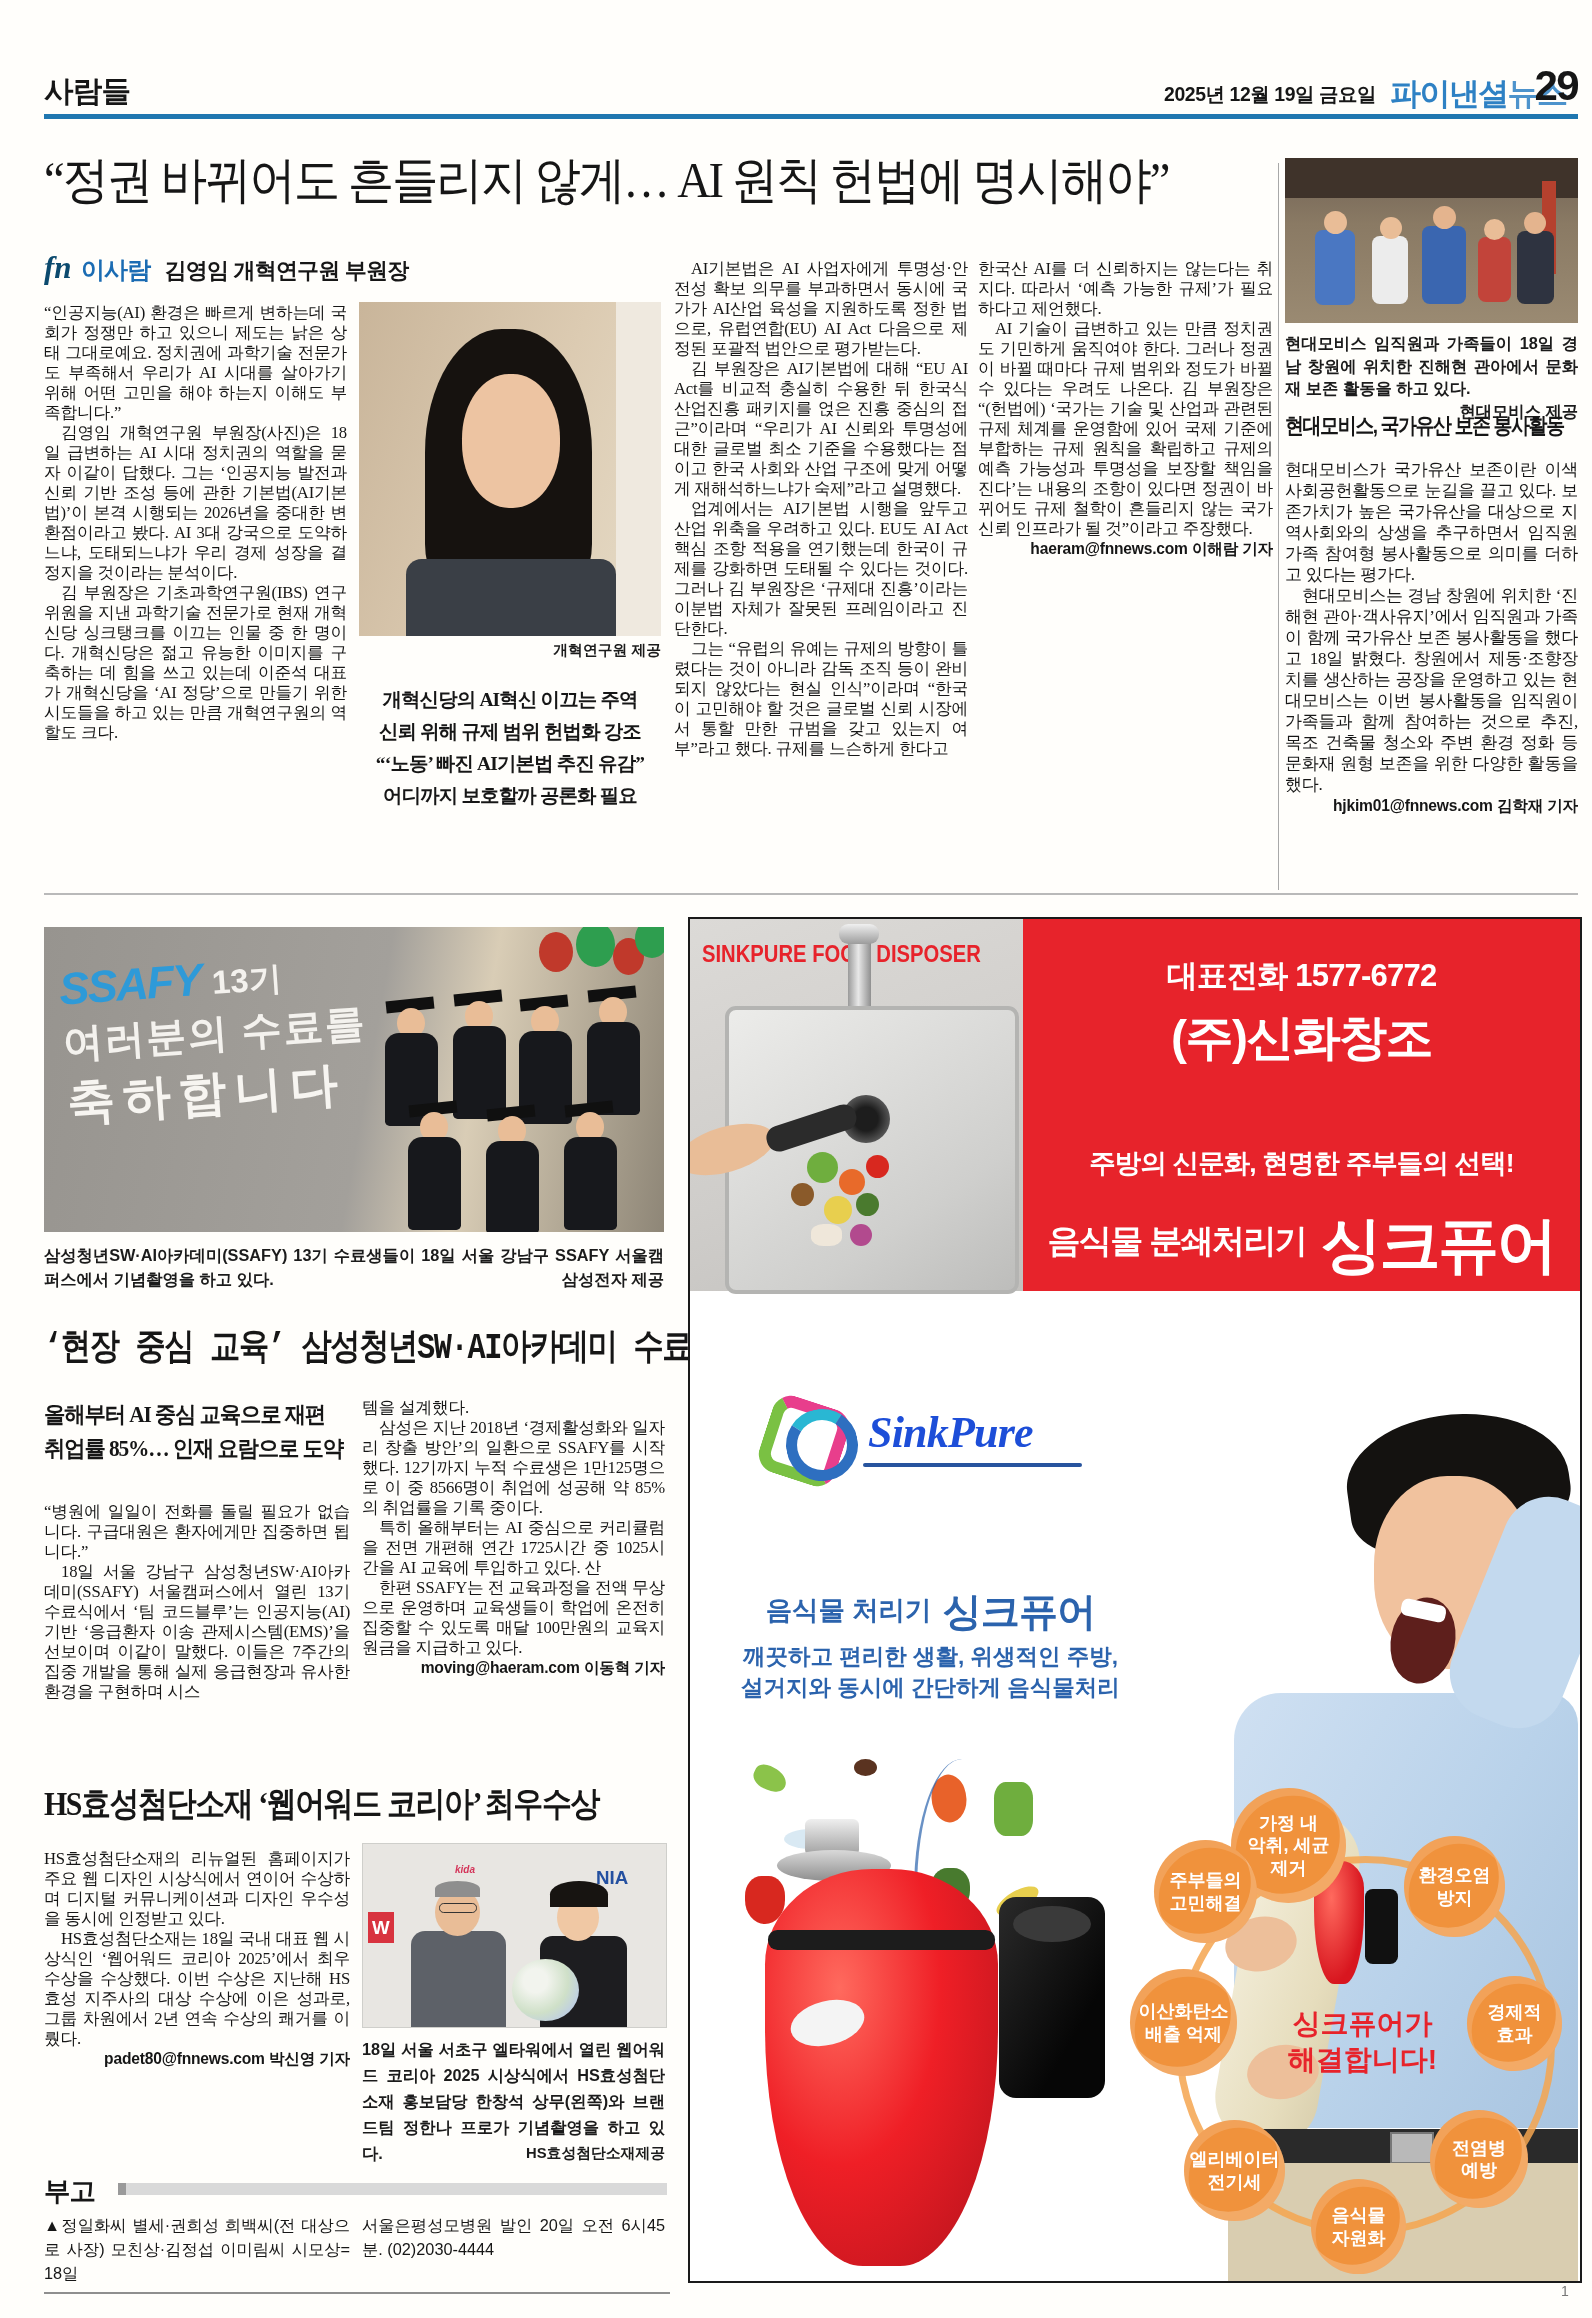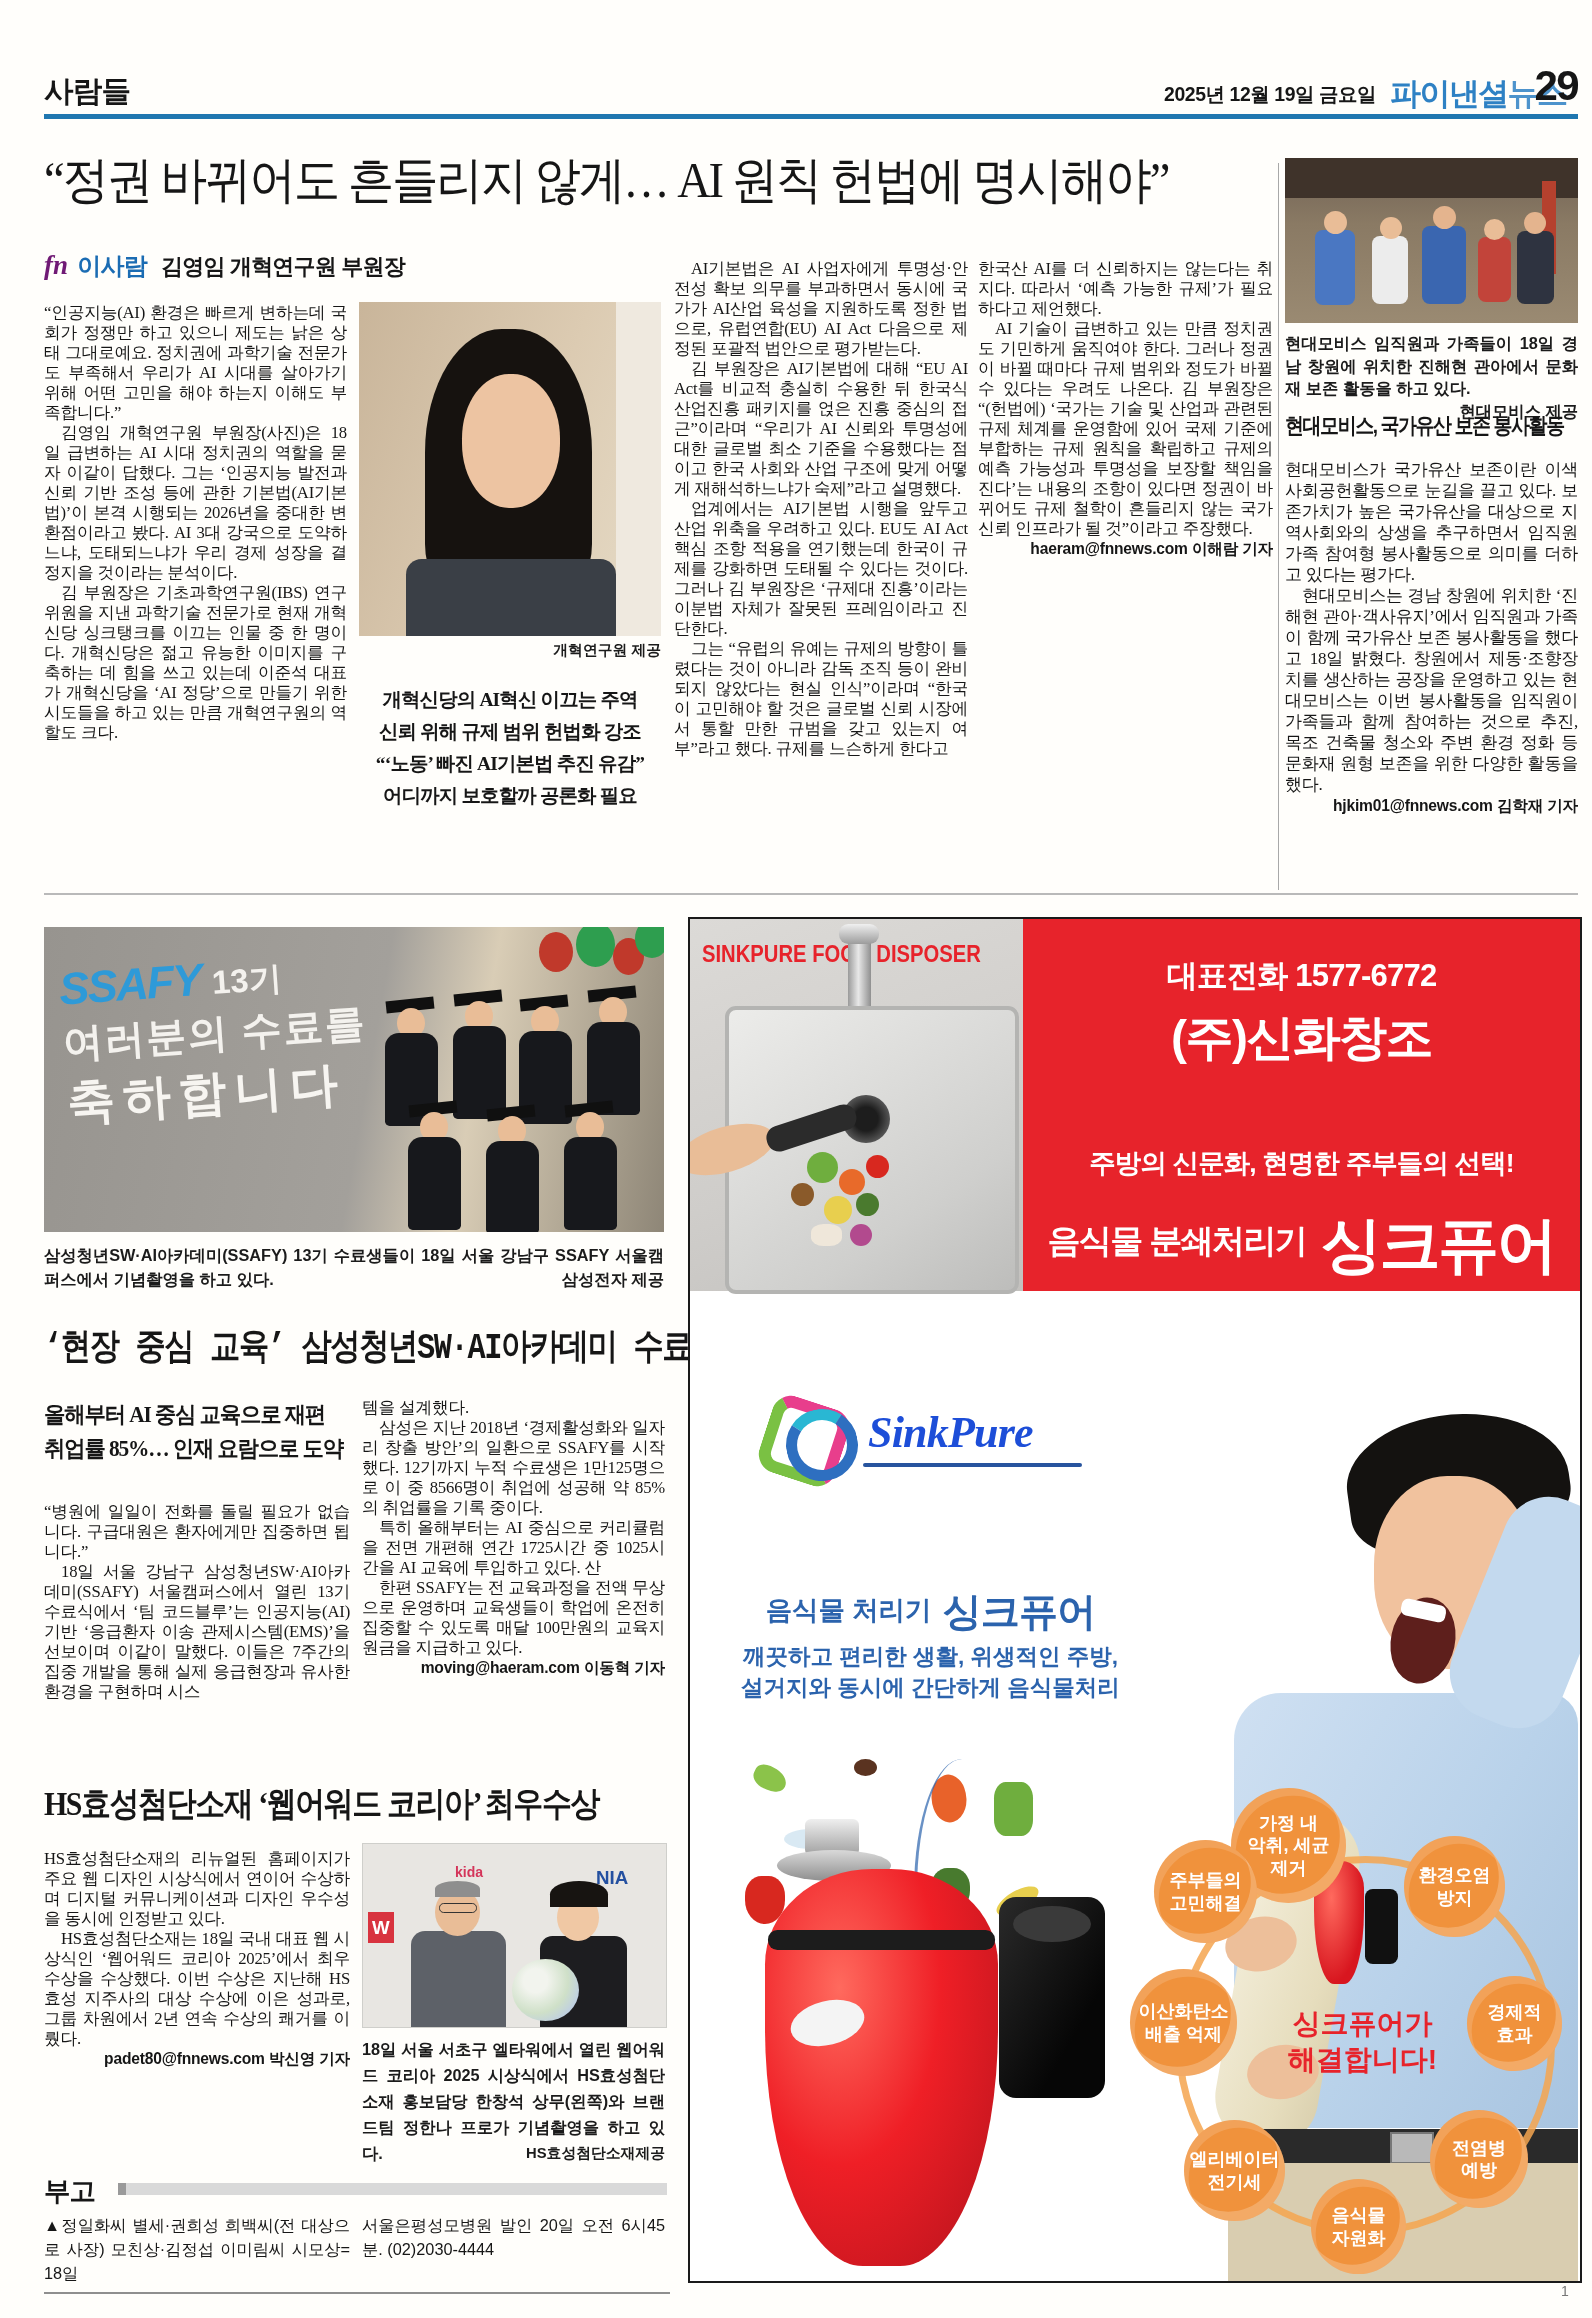--- a/index.html
+++ b/index.html
@@ -50,21 +50,21 @@
     <div class="abs" style="left:95px;top:59px;width:22px;height:22px;border-radius:50%;background:#e9bd97;"></div>
     <div class="abs" style="left:137px;top:68px;width:44px;height:78px;border-radius:7.8px;background:#3a66b0;"></div>
     <div class="abs" style="left:148px;top:48px;width:23px;height:23px;border-radius:50%;background:#e4b48e;"></div>
     <div class="abs" style="left:193px;top:79px;width:33px;height:65px;border-radius:7.8px;background:#c2443a;"></div>
     <div class="abs" style="left:199px;top:61px;width:21px;height:21px;border-radius:50%;background:#e9bd97;"></div>
     <div class="abs" style="left:232px;top:73px;width:37px;height:73px;border-radius:7.8px;background:#2e3340;"></div>
     <div class="abs" style="left:239px;top:54px;width:22px;height:22px;border-radius:50%;background:#e4b48e;"></div>
   </div>
 
   <div class="abs" style="left:44px;top:250px;">
-    <span class="serif" style="font-size:27px;font-weight:800;font-style:italic;color:#701a75;">fn</span>
+    <span class="serif" style="font-size:31px;font-weight:800;font-style:italic;color:#0c4a6e;">fn</span>
     <span class="sans" style="font-size:24px;font-weight:800;color:#1b6cb3;margin-left:6.2px;letter-spacing:-0.8px;">이사람</span>
     <span class="sans" style="font-size:22px;font-weight:800;margin-left:11px;letter-spacing:-0.8px;">김영임 개혁연구원 부원장</span>
   </div>
 
   <div class="col" style="left:44px;top:303px;width:303px;">
     <p>“인공지능(AI) 환경은 빠르게 변하는데 국회가 정쟁만 하고 있으니 제도는 낡은 상태 그대로예요. 정치권에 과학기술 전문가도 부족해서 우리가 AI 시대를 살아가기 위해 어떤 고민을 해야 하는지 이해도 부족합니다.”</p>
     <p class="ind">김영임 개혁연구원 부원장(사진)은 18일 급변하는 AI 시대 정치권의 역할을 묻자 이같이 답했다. 그는 ‘인공지능 발전과 신뢰 기반 조성 등에 관한 기본법(AI기본법)’이 본격 시행되는 2026년을 중대한 변환점이라고 봤다. AI 3대 강국으로 도약하느냐, 도태되느냐가 우리 경제 성장을 결정지을 것이라는 분석이다.</p>
     <p class="ind">김 부원장은 기초과학연구원(IBS) 연구위원을 지낸 과학기술 전문가로 현재 개혁신당 싱크탱크를 이끄는 인물 중 한 명이다. 개혁신당은 젊고 유능한 이미지를 구축하는 데 힘을 쓰고 있는데 이준석 대표가 개혁신당을 ‘AI 정당’으로 만들기 위한 시도들을 하고 있는 만큼 개혁연구원의 역할도 크다.</p>
   </div>
 
@@ -179,21 +179,21 @@
     <p class="byline">moving@haeram.com 이동혁 기자</p>
   </div>
 
   <div class="abs" style="left:44px;top:1781px;width:620px;font-size:34px;font-weight:700;letter-spacing:-1.6px;white-space:nowrap;"><span class="sx" style="transform:scaleX(.88);">HS효성첨단소재 ‘웹어워드 코리아’ 최우수상</span></div>
   <div class="col" style="left:44px;top:1849px;width:306px;">
     <p>HS효성첨단소재의 리뉴얼된 홈페이지가 주요 웹 디자인 시상식에서 연이어 수상하며 디지털 커뮤니케이션과 디자인 우수성을 동시에 인정받고 있다.</p>
     <p class="ind">HS효성첨단소재는 18일 국내 대표 웹 시상식인 ‘웹어워드 코리아 2025’에서 최우수상을 수상했다. 이번 수상은 지난해 HS효성 지주사의 대상 수상에 이은 성과로, 그룹 차원에서 2년 연속 수상의 쾌거를 이뤘다.</p>
     <p class="byline">padet80@fnnews.com 박신영 기자</p>
   </div>
   <div class="photo" style="left:362px;top:1843px;width:303px;height:183px;background:#e8e6e2;border:0.8px solid #cfcfcb;">
-    <div class="abs sans" style="left:92px;top:20px;font-size:14px;font-weight:700;color:#d4355a;">kida</div>
+    <div class="abs sans" style="left:92px;top:20px;font-size:10px;font-weight:700;color:#d4355a;font-style:italic;">kida</div>
     <div class="abs sans" style="left:233px;top:23px;font-size:18.7px;font-weight:800;color:#2450a0;">NIA</div>
     <div class="abs sans" style="left:4.7px;top:68px;width:26.4px;height:31px;background:#d8333f;color:#fff;font-size:18.7px;font-weight:800;text-align:center;line-height:31px;">W</div>
     <div class="abs" style="left:48px;top:87px;width:95px;height:96px;border-radius:14px 14px 0 0;background:#5d6168;"></div>
     <div class="abs" style="left:72px;top:44px;width:45px;height:48px;border-radius:50%;background:#e9bd97;"></div>
     <div class="abs" style="left:72px;top:37px;width:45px;height:15.6px;border-radius:50% 50% 0 0;background:#8e8e8e;"></div>
     <div class="abs" style="left:76px;top:59px;width:36px;height:7.8px;border:1.6px solid #333;border-radius:4.7px;background:transparent;"></div>
     <div class="abs" style="left:177px;top:92px;width:87px;height:91px;border-radius:12.4px 12.4px 0 0;background:#1d1d20;"></div>
     <div class="abs" style="left:194px;top:50px;width:42px;height:47px;border-radius:50%;background:#f0c8a4;"></div>
     <div class="abs" style="left:187px;top:37px;width:58px;height:26.4px;border-radius:50% 50% 0 0;background:#171411;"></div>
     <div class="abs" style="left:149px;top:115px;width:67px;height:62px;border-radius:50%;background:radial-gradient(circle at 35% 35%,#f2f4ee 20%,#cfe0c8 55%,#b9c9ea 85%);"></div>

